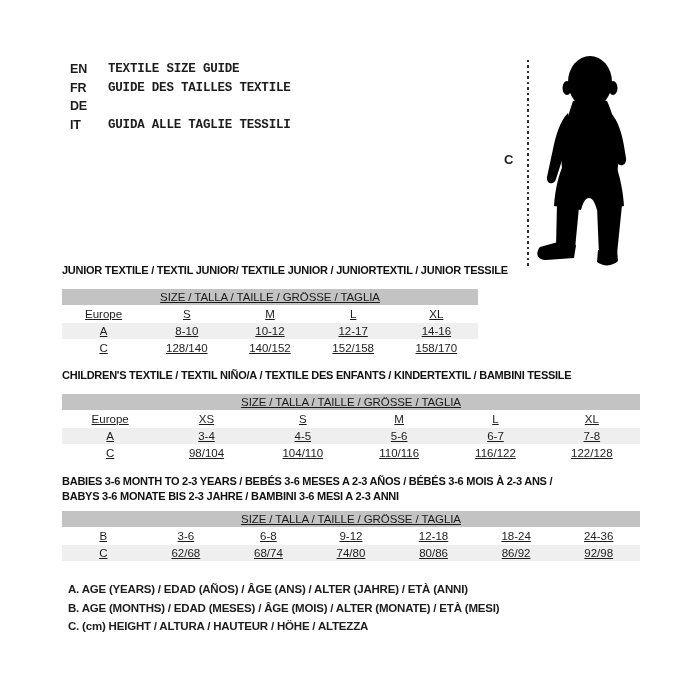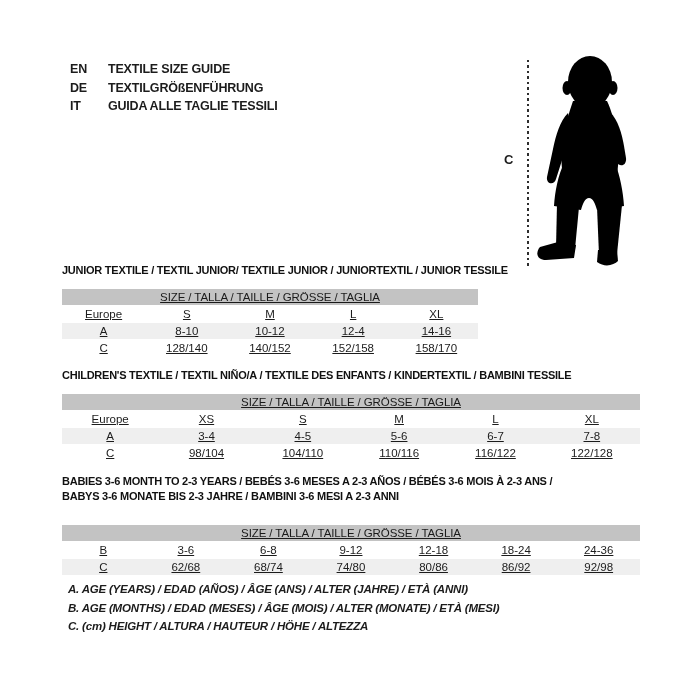--- a/index.html
+++ b/index.html
@@ -5,66 +5,69 @@
   html,body{margin:0;padding:0;background:#ffffff;}
   .canvas{
     position:relative;width:700px;height:700px;background:#fff;overflow:hidden;
     font-family:"Liberation Sans","DejaVu Sans",sans-serif;color:#1c1c1c;
   }
 
   
   .lang-block{position:absolute;left:70px;top:60px;}
   .lang-row{display:flex;height:18.6px;align-items:center;font-weight:700;font-size:12.5px;letter-spacing:-0.2px;}
   .lang-code{width:38px;}
-  .lang-text{white-space:nowrap;}
+  .lang-text{white-space:nowrap;font-family:Liberation Mono, monospace;}
 
   
   .measure-line{
     position:absolute;left:527px;top:60px;width:2px;height:208px;
     background-image:repeating-linear-gradient(to bottom,#2e2e2e 0 2.5px,transparent 2.5px 5.5px);
   }
   .measure-label{position:absolute;left:504px;top:152px;font-weight:700;font-size:13px;}
   .silhouette{position:absolute;left:533px;top:55px;}
 
   
   .section{position:absolute;left:62px;}
   .sec-title{font-weight:700;font-size:11px;letter-spacing:-0.25px;line-height:15px;white-space:nowrap;color:#111;}
   .sec-title:empty{display:none;}
   .sec-junior{top:263px;width:416px;}
   .sec-children{top:368px;width:578px;}
   .sec-babies{top:474px;width:578px;}
   .sec-junior .sec-title,.sec-children .sec-title{margin-bottom:11px;}
-  .sec-babies .titles{margin-bottom:21px;}
+  .sec-babies .titles{margin-bottom:7px;}
 
   table.size-table{border-collapse:collapse;table-layout:fixed;width:100%;font-size:11.5px;}
   table.size-table td{padding:0;height:16px;text-align:center;border-bottom:1px solid #fff;text-decoration:underline;}
   td.size-bar{
     background:var(--header_bar,#c3c3c3);height:15px;text-align:left;padding-left:6px;
     font-size:11.5px;letter-spacing:-0.1px;color:#1a1a1a;border-bottom:2px solid #fff;
   }
   td.lbl{text-align:left;padding-left:5px;width:58px;}
   tr.shaded td{background:var(--row_shade,#efefef);}
 
   
   .footnotes{position:absolute;left:68px;top:580px;font-weight:700;font-size:11.5px;letter-spacing:-0.2px;}
-  .footnote{line-height:18.5px;white-space:nowrap;font-style:italic;}
+  .footnote{line-height:18.5px;white-space:nowrap;}
 </style>
 </head>
 <body>
 
 <div class="canvas">
 
   <div class="lang-block">
     <div class="lang-row">
       <span class="lang-code">EN</span>
       <span class="lang-text">TEXTILE SIZE GUIDE</span>
     </div>
     <div class="lang-row">
+      <span class="lang-code">FR</span>
+      <span class="lang-text">GUIDE DES TAILLES TEXTILE</span>
+    </div>
+    <div class="lang-row">
       <span class="lang-code">DE</span>
-      <span class="lang-text">TEXTILGRÖßENFÜHRUNG</span>
     </div>
     <div class="lang-row">
       <span class="lang-code">IT</span>
       <span class="lang-text">GUIDA ALLE TAGLIE TESSILI</span>
     </div>
   </div>
 
   <div class="measure-line"></div>
   <div class="measure-label">C</div>
   <svg class="silhouette" width="112" height="215" viewBox="0 0 112 215" fill="#000">
@@ -92,21 +95,21 @@
         <td class="lbl">Europe</td>
         <td>S</td>
         <td>M</td>
         <td>L</td>
         <td>XL</td>
       </tr>
       <tr class="shaded">
         <td class="lbl">A</td>
         <td>8-10</td>
         <td>10-12</td>
-        <td>12-4</td>
+        <td>12-17</td>
         <td>14-16</td>
       </tr>
       <tr>
         <td class="lbl">C</td>
         <td>128/140</td>
         <td>140/152</td>
         <td>152/158</td>
         <td>158/170</td>
       </tr>
     </tbody>

